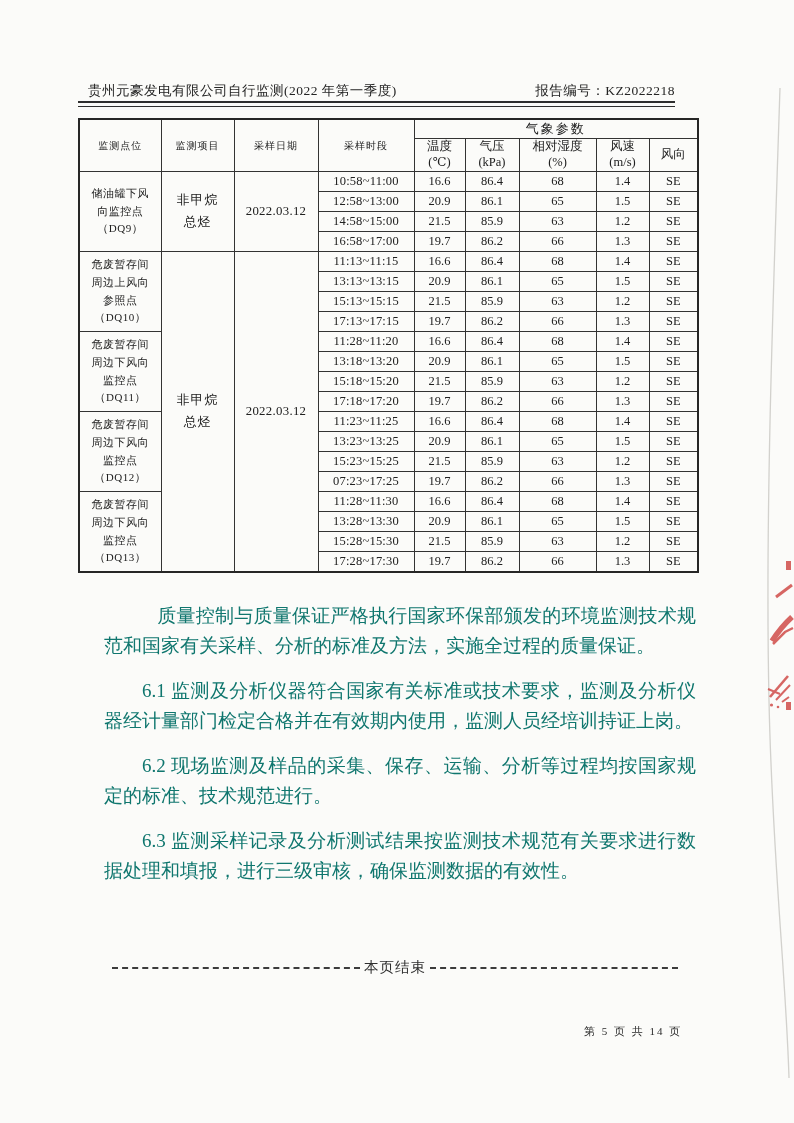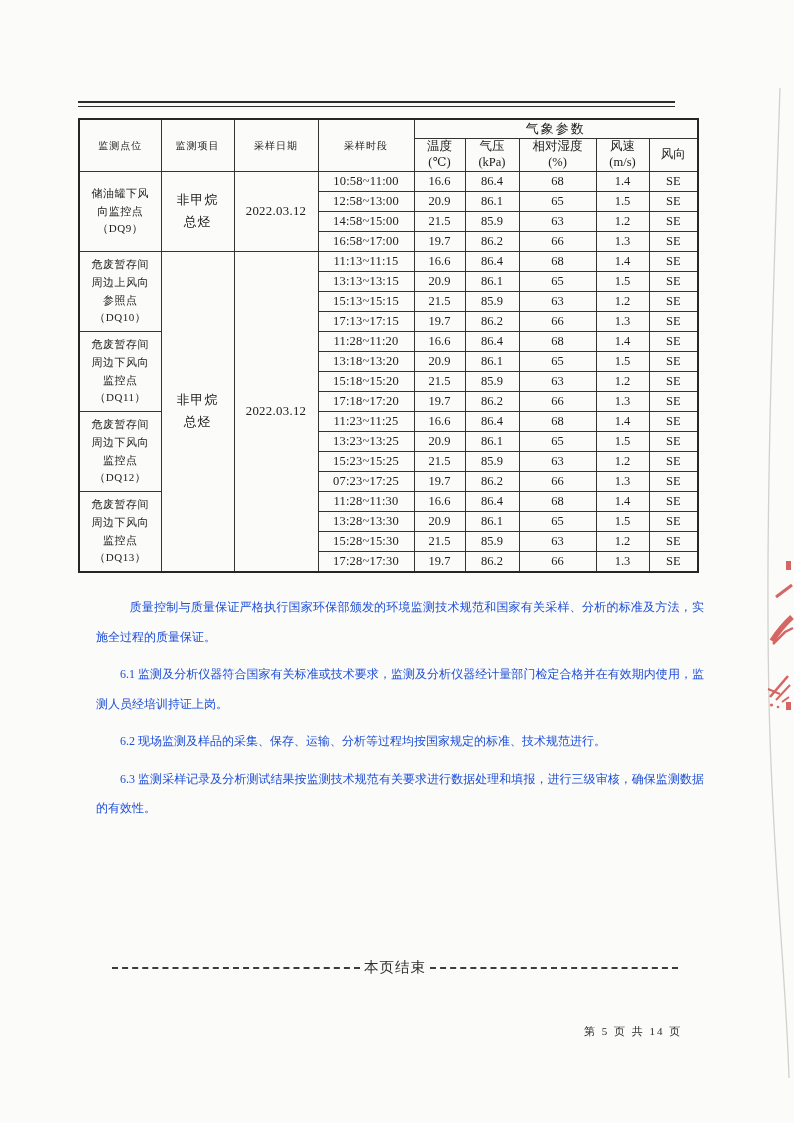--- a/index.html
+++ b/index.html
@@ -46,22 +46,22 @@
   tbody td { height:19px; font-size:12.5px; }
   td.time { letter-spacing:0.2px; }
 
   
   .section6 { position:absolute; left:88px; top:585px; width:624px; }
   .section6 h2 {
     margin:0 0 13px 2px; font-size:17px; font-weight:bold;
     letter-spacing:1.2px; line-height:22px; color:#151515;
   }
   .section6 p {
-    margin:8px; font-size:12px; line-height:29.5px;
-    text-align:justify; color:#1d4ed8;
+    margin:16px; font-size:19px; line-height:29.5px;
+    text-align:justify; color:#0f766e;
   }
   .section6 p.indent-lg { text-indent:2.8em; }
   .section6 p.indent { text-indent:2em; }
 
   
   .page-end {
     position:absolute; left:112px; top:958px; width:566px;
     display:flex; align-items:center; gap:4px;
     color:#2e2e2e;
   }
@@ -79,20 +79,24 @@
 </style>
 </head>
 <body>
 
 <div class="page">
 
   <svg class="scan-edge" width="794" height="1123" viewBox="0 0 794 1123">
     <path d="M780,88 C773,300 765,520 769,700 C772,855 786,975 789,1078" fill="none" stroke="#cdccc8" stroke-width="1.3" opacity="0.9"></path>
   </svg>
 
+  <div class="doc-header">
+    <span>贵州元豪发电有限公司自行监测(2022 年第一季度)</span>
+    <span>报告编号：KZ2022218</span>
+  </div>
   <div class="header-rule"></div>
 
   <table class="monitor">
     <colgroup>
       <col style="width:82px">
         <col style="width:73px">
         <col style="width:84px">
         <col style="width:96px">
       <col style="width:51px">
         <col style="width:54px">

